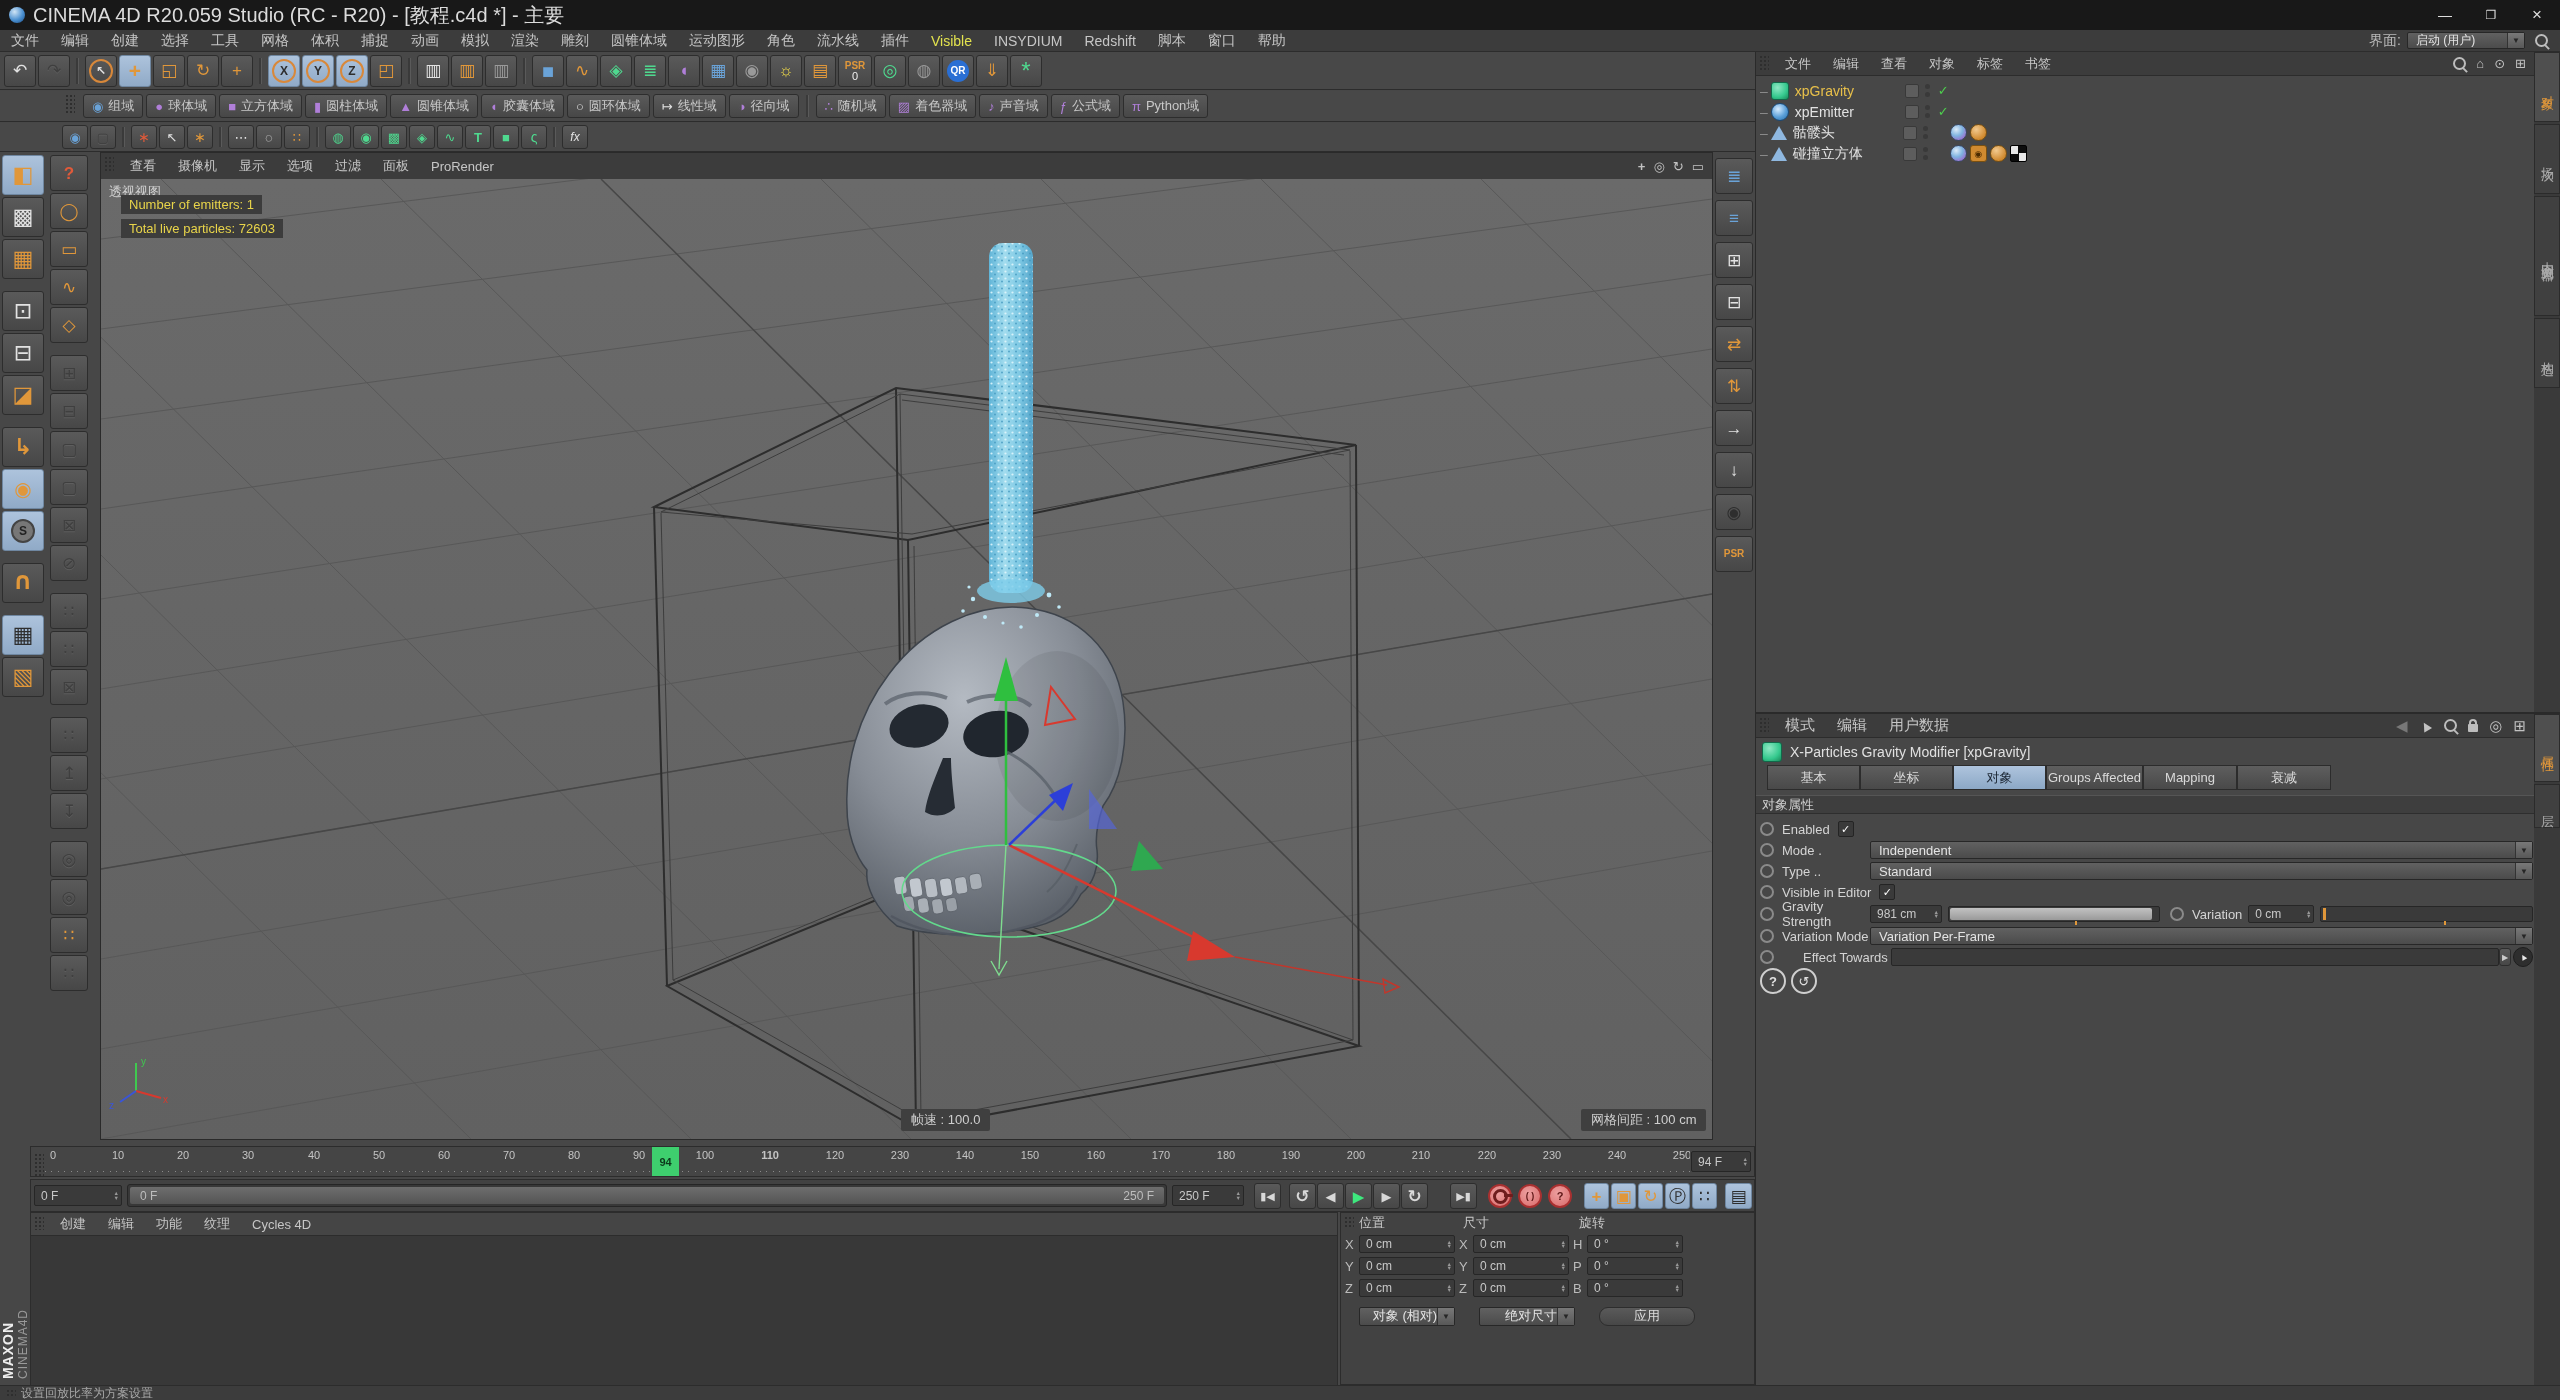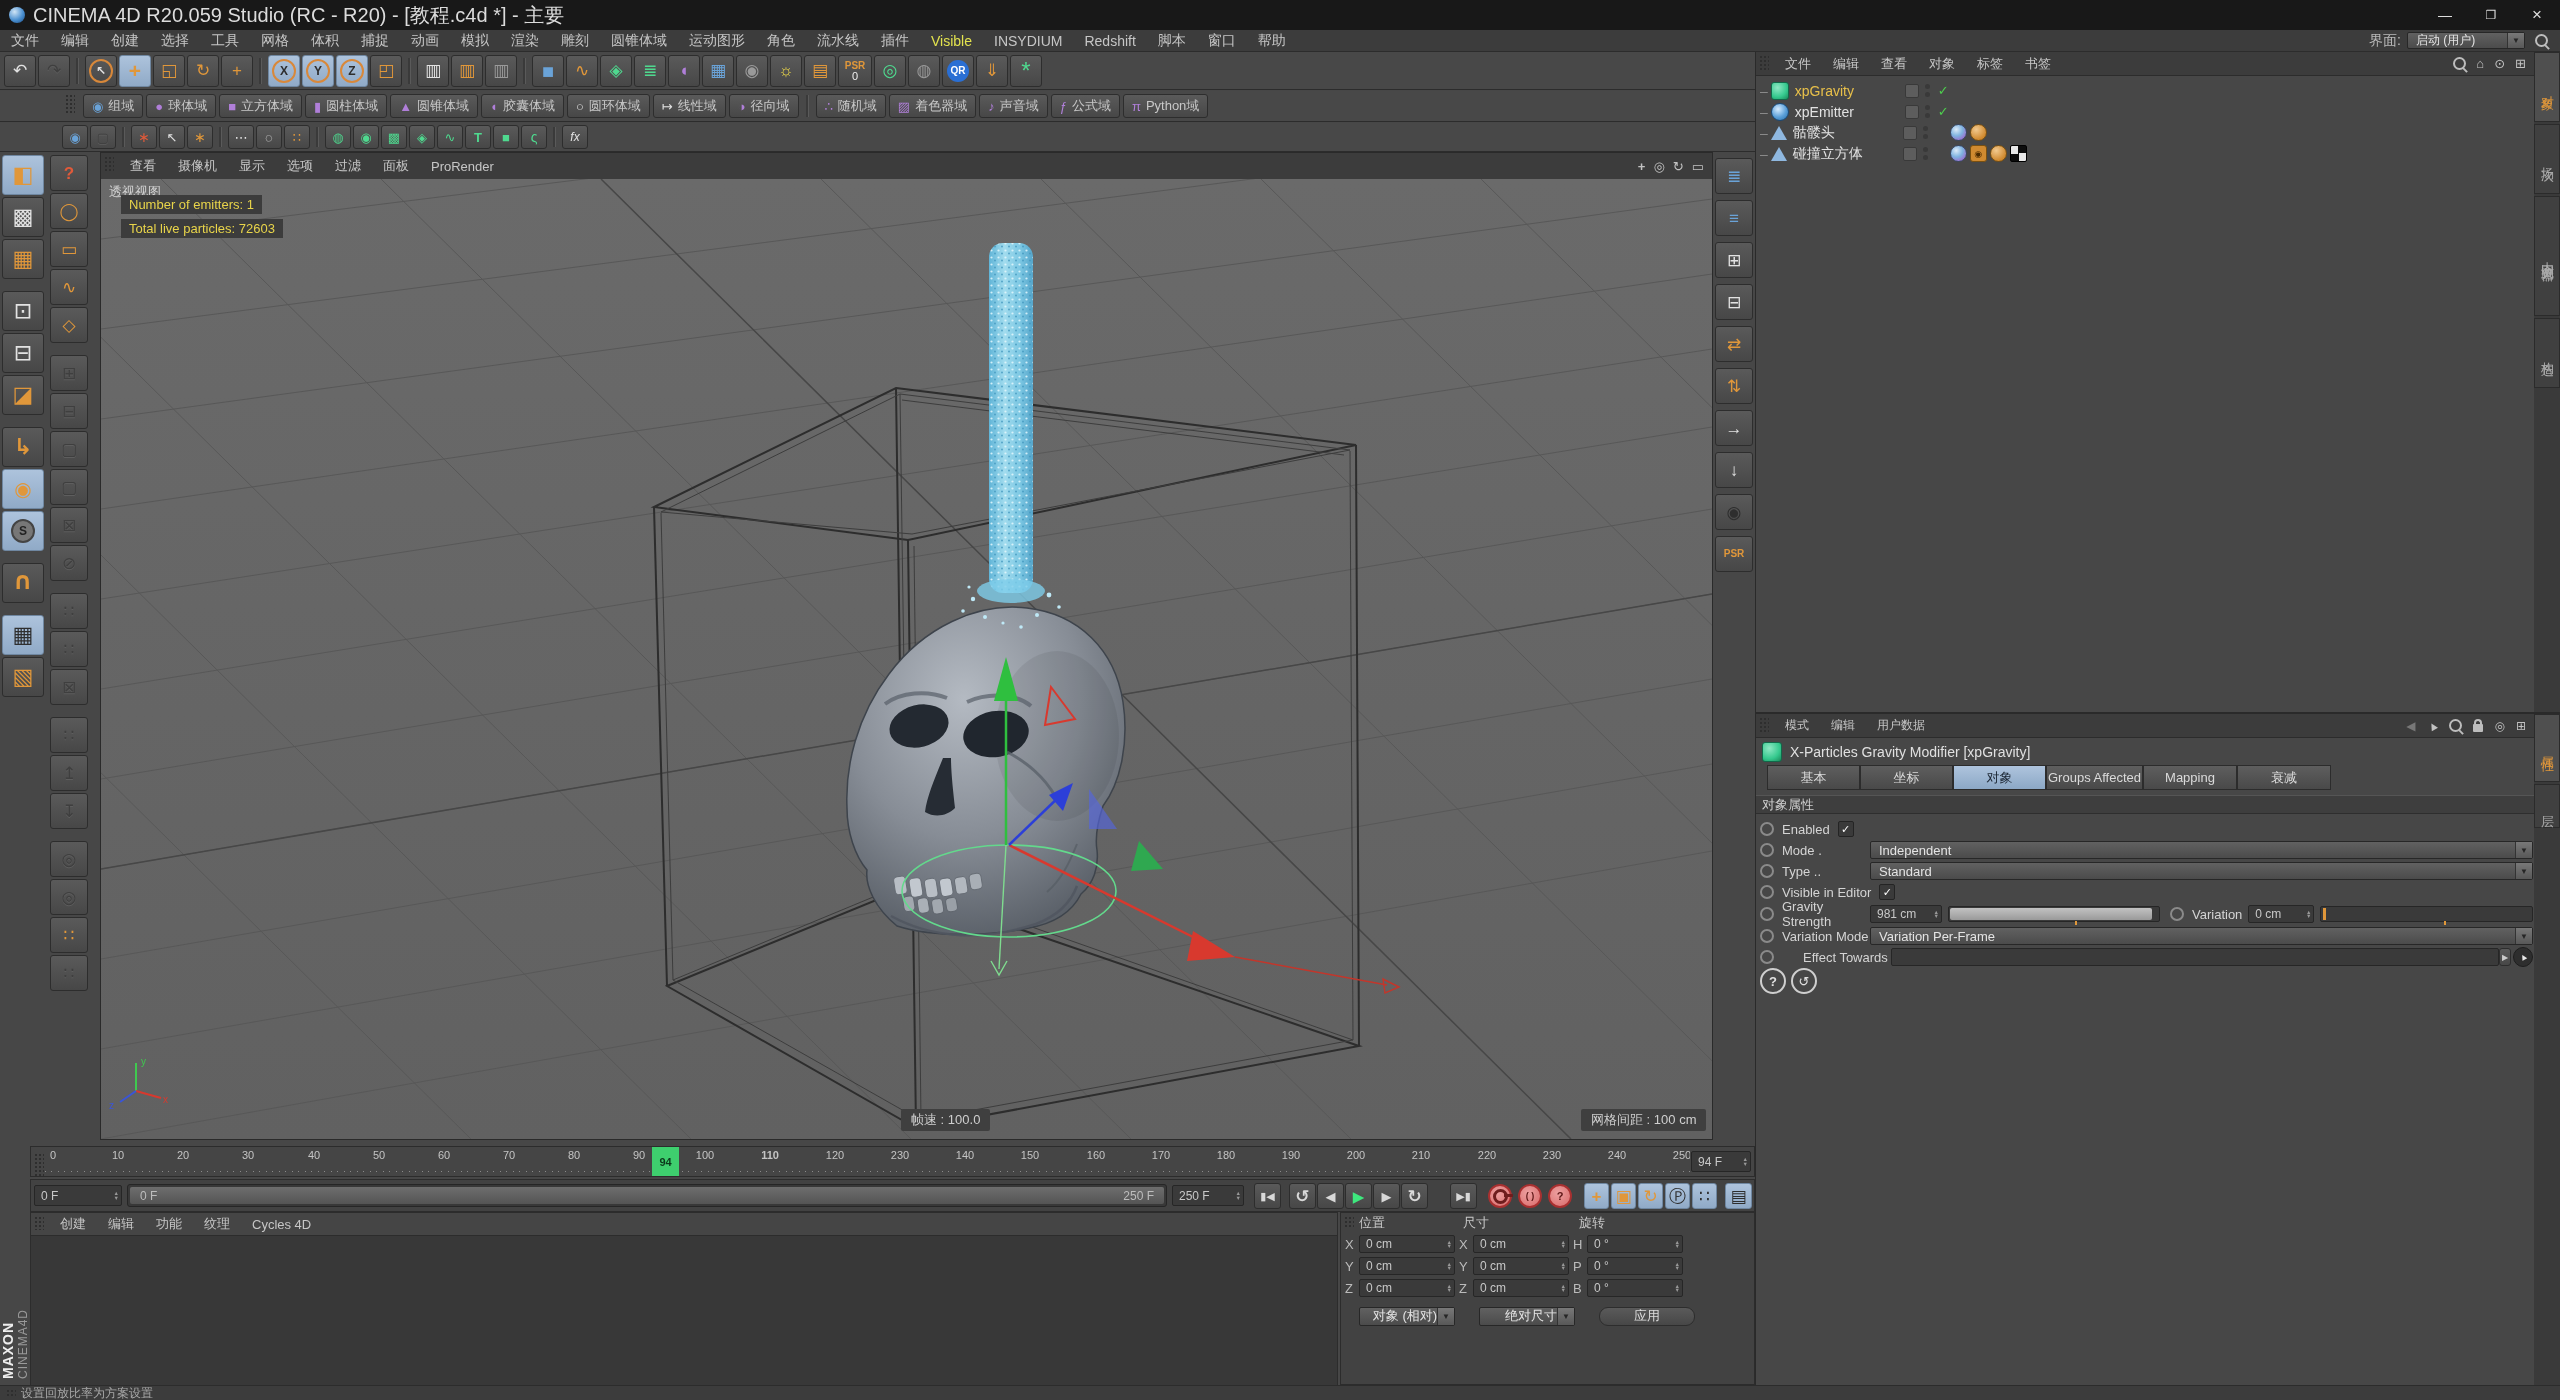--- a/index.html
+++ b/index.html
@@ -687,21 +687,21 @@
 
     <div class="abs" style="right:0;top:0;width:26px;height:660px;display:flex;flex-direction:column;gap:2px;background:#3a3a3a;">
       <div class="vtab on" style="height:68px;">对象</div>
       <div class="vtab" style="height:68px;">场次</div>
       <div class="vtab" style="height:118px;">内容浏览器</div>
       <div class="vtab" style="height:68px;">构造</div>
     </div>
   </div>
 
   <div class="abs" style="left:1755px;top:712px;width:805px;height:673px;background:#474747;border-left:1px solid #2a2a2a;border-top:2px solid #2a2a2a;">
-    <div class="mbar" style="height:23px;font-size:12px;">
+    <div class="mbar" style="height:23px;font-size:15px;">
       <div class="grip" style="height:15px;"></div>
       <span class="mi">模式</span>
       <span class="mi">编辑</span>
       <span class="mi">用户数据</span>
       <div style="margin-left:auto;display:flex;align-items:center;gap:11px;padding-right:34px;color:#c2c2c2;">
         <span style="color:#777;">◀</span>
         <span style="transform:rotate(-30deg);display:inline-block;">▲</span>
         <span class="czoom"></span>
         <span class="clock"></span>
         <span>◎</span>

